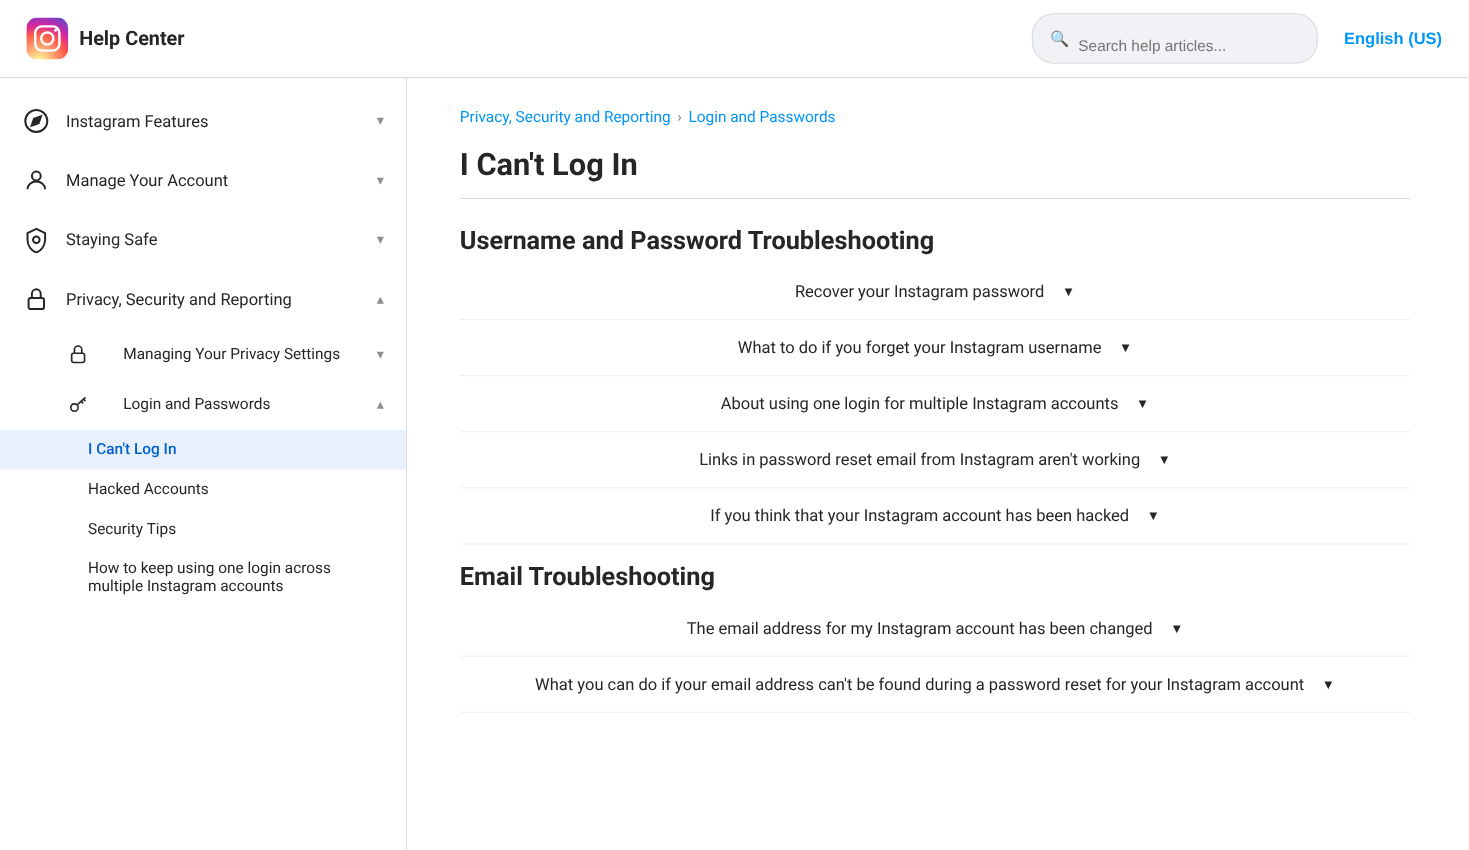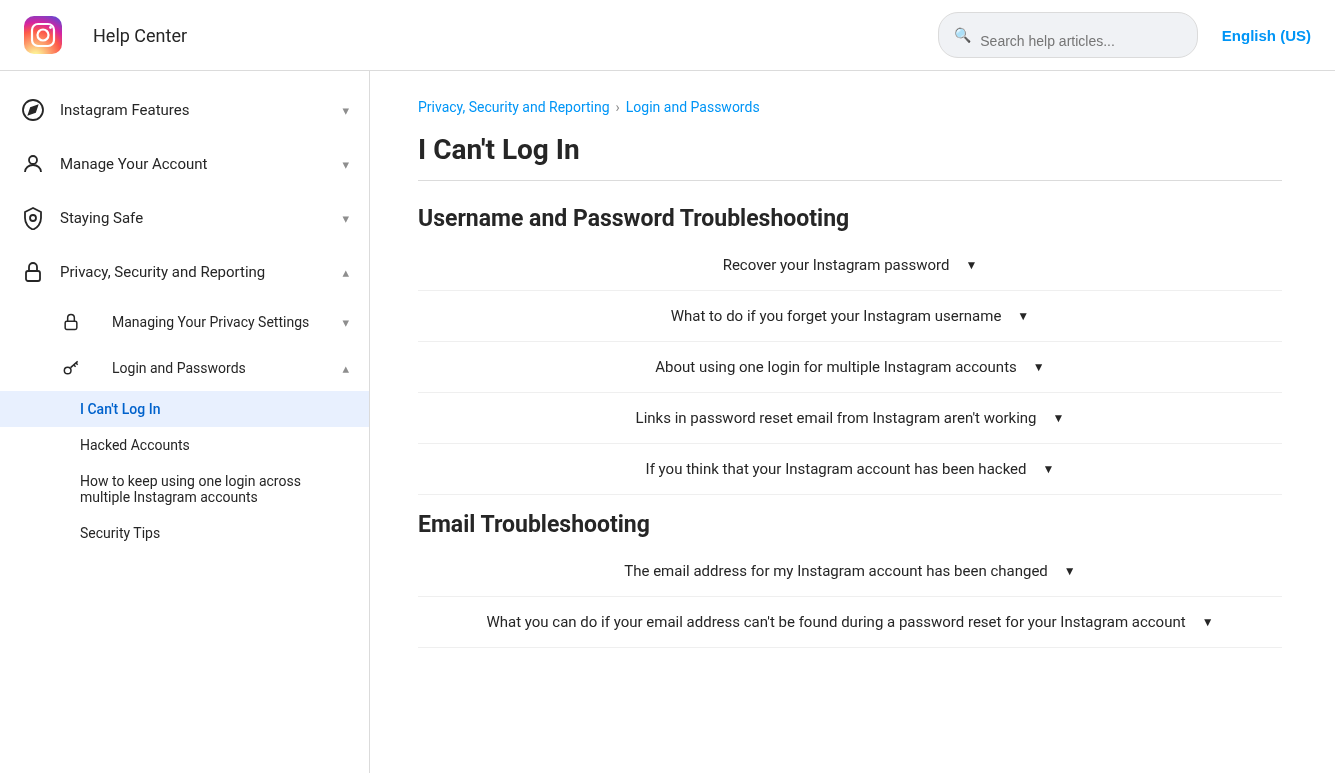--- a/index.html
+++ b/index.html
@@ -18,23 +18,22 @@
     }
     .header-logo {
       display: flex;
       align-items: center;
       gap: 10px;
       text-decoration: none;
       color: #262626;
     }
     .header-logo-title {
       font-size: 18px;
-      font-weight: 400;
-      color: #262626;
-      margin-left: 21px;
+      font-weight: 700;
+      color: #262626;
     }
     .instagram-icon {
       width: 38px;
       height: 38px;
     }
     .header-spacer { flex: 1; }
     .search-bar {
       display: flex;
       align-items: center;
       background: #f0f2f5;
@@ -331,24 +330,24 @@
       <span class="chevron">▴</span>
     </div>
 
     <div class="sidebar-deep-item active">
       <span>I Can't Log In</span>
     </div>
     <div class="sidebar-deep-item">
       <span>Hacked Accounts</span>
     </div>
     <div class="sidebar-deep-item">
+      <span>Security Tips</span>
+    </div>
+    <div class="sidebar-deep-item">
       <span>How to keep using one login across multiple Instagram accounts</span>
-    </div>
-    <div class="sidebar-deep-item">
-      <span>Security Tips</span>
     </div>
 
   </nav>
 
   <main class="main">
 
     <nav class="breadcrumb">
       <a class="breadcrumb-link" href="#">Privacy, Security and Reporting</a>
       <span class="breadcrumb-sep">›</span>
       <span class="breadcrumb-current">Login and Passwords</span>

